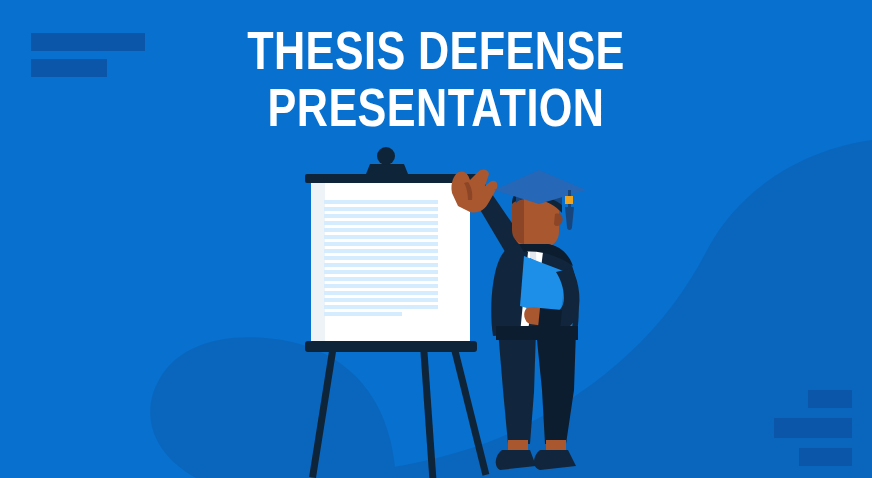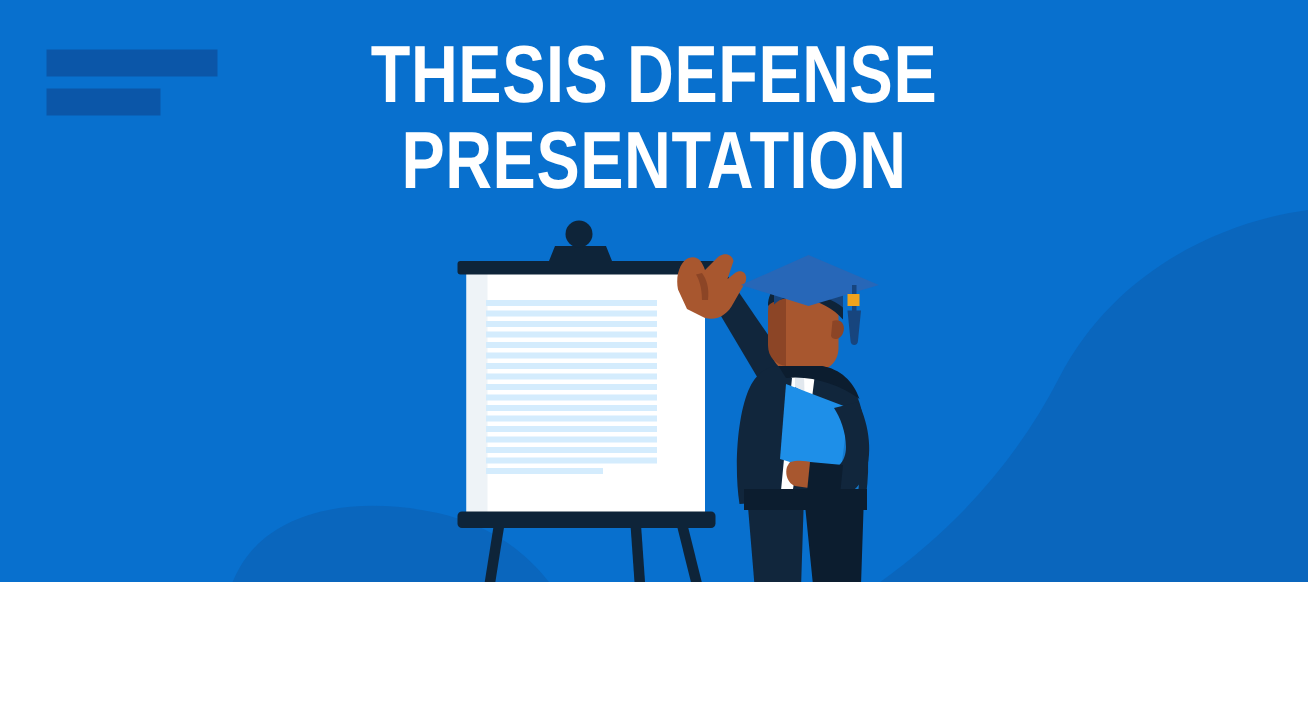--- a/index.html
+++ b/index.html
@@ -7,21 +7,21 @@
     margin: 0;
     padding: 0;
     background: #ffffff;
   }
   body {
     font-family: "Liberation Sans", sans-serif;
   }
   #slide {
     position: relative;
     width: 872px;
-    height: 388px;
+    height: 478px;
     overflow: hidden;
     background: #0870ce;
   }
   #bg-svg, #art-svg {
     position: absolute;
     top: 0;
     left: 0;
     width: 872px;
     height: 478px;
     display: block;

